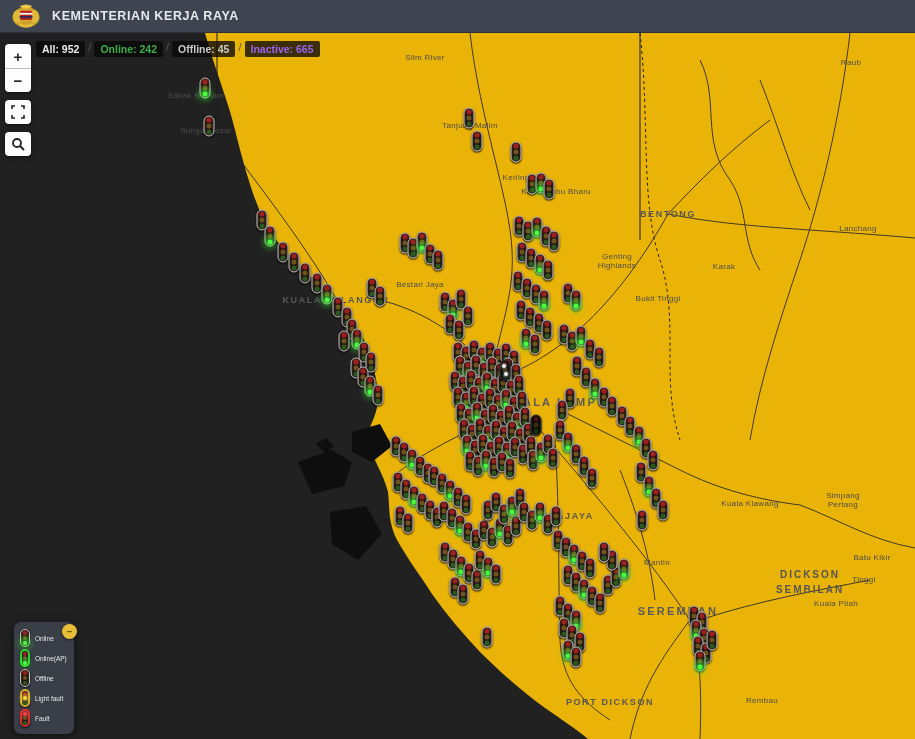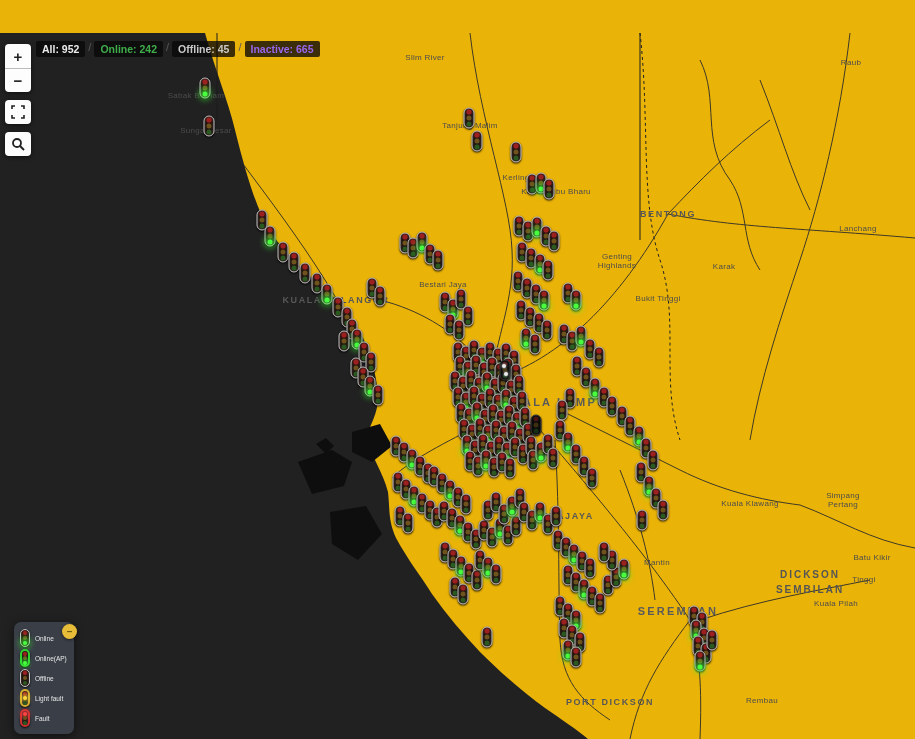--- a/index.html
+++ b/index.html
@@ -133,21 +133,21 @@
         <div class="lbl " style="left: 470px; top: 125px;">Tanjung Malim</div>
         <div class="lbl " style="left: 516px; top: 177px;">Kerling</div>
         <div class="lbl " style="left: 556px; top: 191px;">Kuala Kubu Bharu</div>
         <div class="lbl city" style="left: 668px; top: 214px;">BENTONG</div>
         <div class="lbl " style="left: 858px; top: 228px;">Lanchang</div>
         <div class="lbl " style="left: 617px; top: 261px;">Genting
 Highlands</div>
         <div class="lbl " style="left: 724px; top: 266px;">Karak</div>
         <div class="lbl " style="left: 658px; top: 298px;">Bukit Tinggi</div>
         <div class="lbl city" style="left: 336px; top: 300px;">KUALA SELANGOR</div>
-        <div class="lbl " style="left: 420px; top: 284px; margin-left: 23px;">Bestari Jaya</div>
+        <div class="lbl " style="left: 420px; top: 284px;">Bestari Jaya</div>
         <div class="lbl city-lg" style="left: 560px; top: 402px;">KUALA LUMPUR</div>
         <div class="lbl city" style="left: 560px; top: 516px;">PUTRAJAYA</div>
         <div class="lbl " style="left: 750px; top: 503px;">Kuala Klawang</div>
         <div class="lbl " style="left: 843px; top: 500px;">Simpang
 Pertang</div>
         <div class="lbl " style="left: 872px; top: 557px;">Batu Kikir</div>
         <div class="lbl " style="left: 657px; top: 562px;">Mantin</div>
         <div class="lbl region" style="left: 810px; top: 582px;">DICKSON
 SEMBILAN</div>
         <div class="lbl " style="left: 864px; top: 579px;">Tinggi</div>
@@ -1356,20 +1356,34 @@
           <i class="g"></i>
         </div>
         <div class="tl" style="left: 712px; top: 640px;">
           <i class="r"></i>
           <i class="a"></i>
           <i class="g"></i>
         </div>
       </div>
   </div>
 
+  <div class="header">
+    <svg class="logo" viewBox="0 0 40 34">
+      <ellipse cx="20" cy="18" rx="17" ry="13" fill="#caa12b"></ellipse>
+      <ellipse cx="9" cy="17" rx="5" ry="8" fill="#e0b83a"></ellipse>
+      <ellipse cx="31" cy="17" rx="5" ry="8" fill="#e0b83a"></ellipse>
+      <path d="M12,4 Q20,0 28,4 Q24,8 20,7 Q16,8 12,4 Z" fill="#e8c23e"></path>
+      <circle cx="20" cy="4.5" r="2" fill="#f2cf4a"></circle>
+      <rect x="12" y="9" width="16" height="13" rx="2" fill="#b3261c" stroke="#e8c23e" stroke-width="1"></rect>
+      <rect x="12" y="12.5" width="16" height="2.2" fill="#f5f5f5"></rect>
+      <rect x="12" y="16.5" width="16" height="2.2" fill="#2a2a60"></rect>
+      <path d="M10,24 Q20,31 30,24 L28,29 Q20,33 12,29 Z" fill="#e0b83a"></path>
+    </svg>
+    <div class="title">KEMENTERIAN KERJA RAYA</div>
+  </div>
 
   <div class="status-bar">
     <span class="chip">All: 952</span>
     <span class="sep">/</span>
     <span class="chip c-online">Online: 242</span>
     <span class="sep">/</span>
     <span class="chip c-offline">Offline: 45</span>
     <span class="sep">/</span>
     <span class="chip c-inactive">Inactive: 665</span>
   </div>

